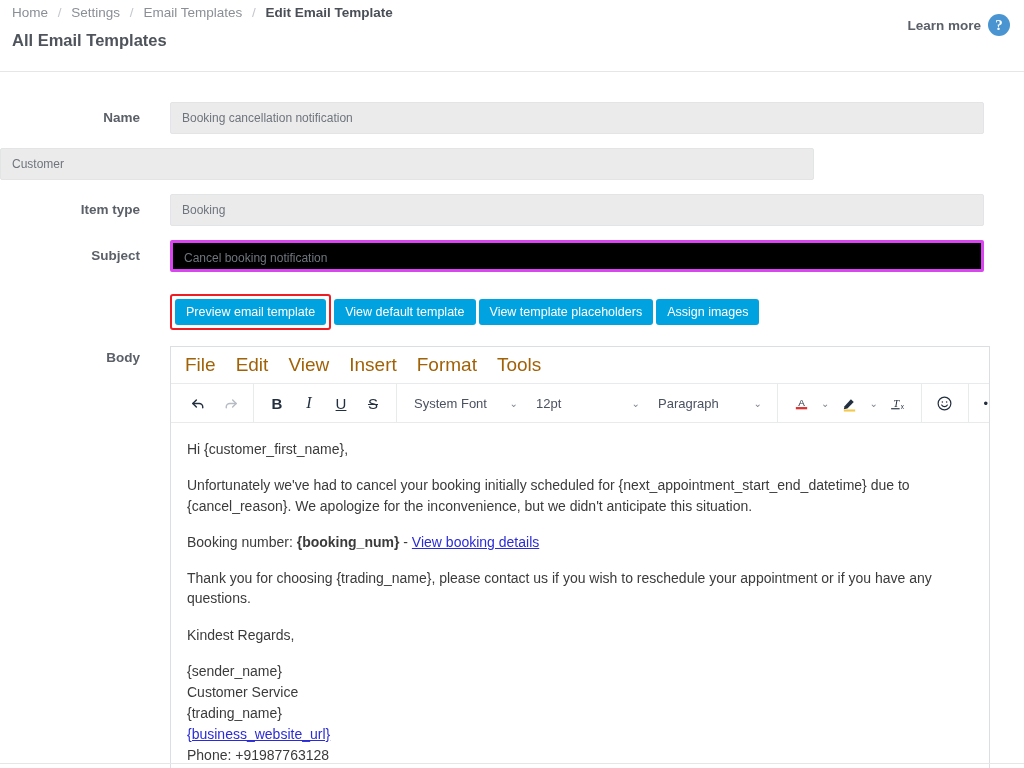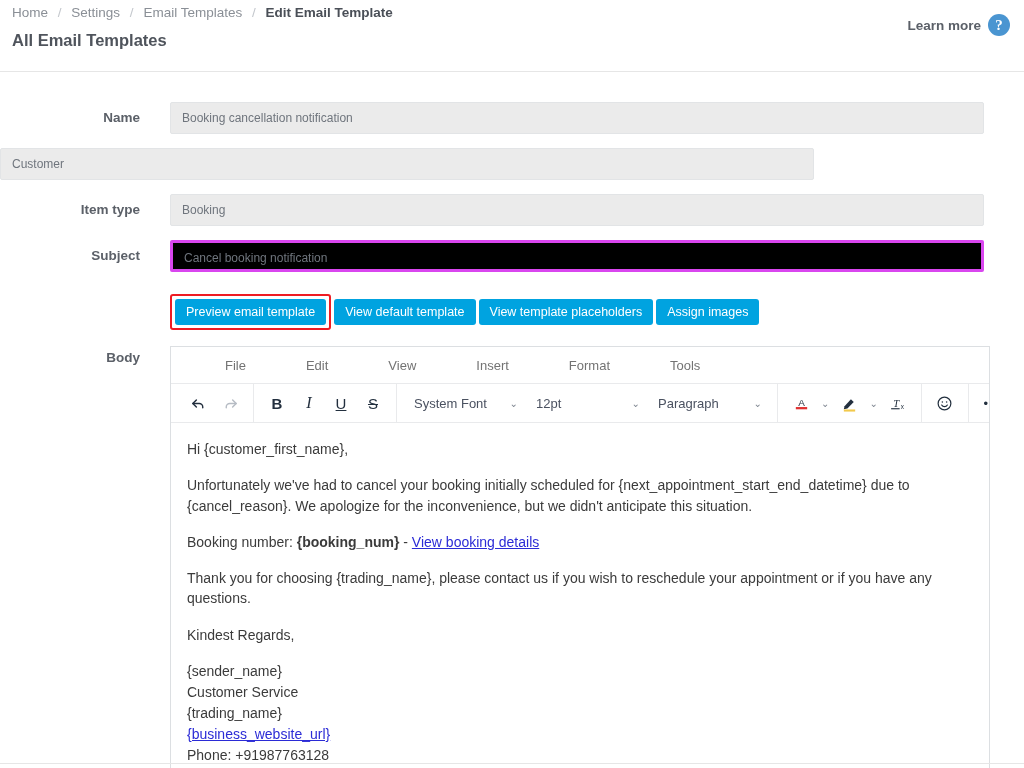--- a/index.html
+++ b/index.html
@@ -146,25 +146,24 @@
   .menubar {
     height: 37px;
     display: flex;
     align-items: center;
     padding-left: 14px;
     gap: 20px;
     border-bottom: 1px solid #e9eaec;
     flex: 0 0 37px;
   }
   .menu-item {
-    font-size: 13px;
-    color: #737373;
+    font-size: 19px;
+    color: #a16207;
     cursor: pointer;
     white-space: nowrap;
-    margin-left: 40px;
   }
   .toolbar {
     height: 39px;
     display: flex;
     align-items: center;
     border-bottom: 1px solid #e9eaec;
     flex: 0 0 39px;
     padding: 0 4px;
   }
   .tgroup {

